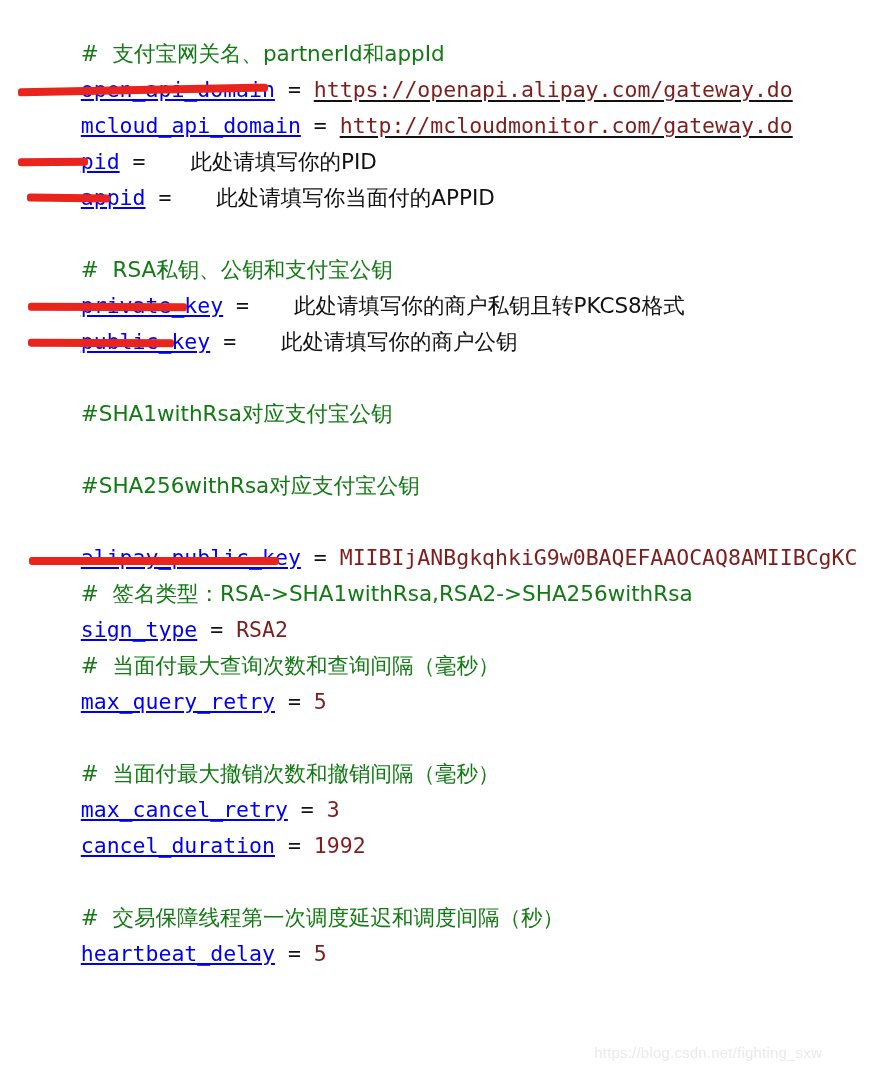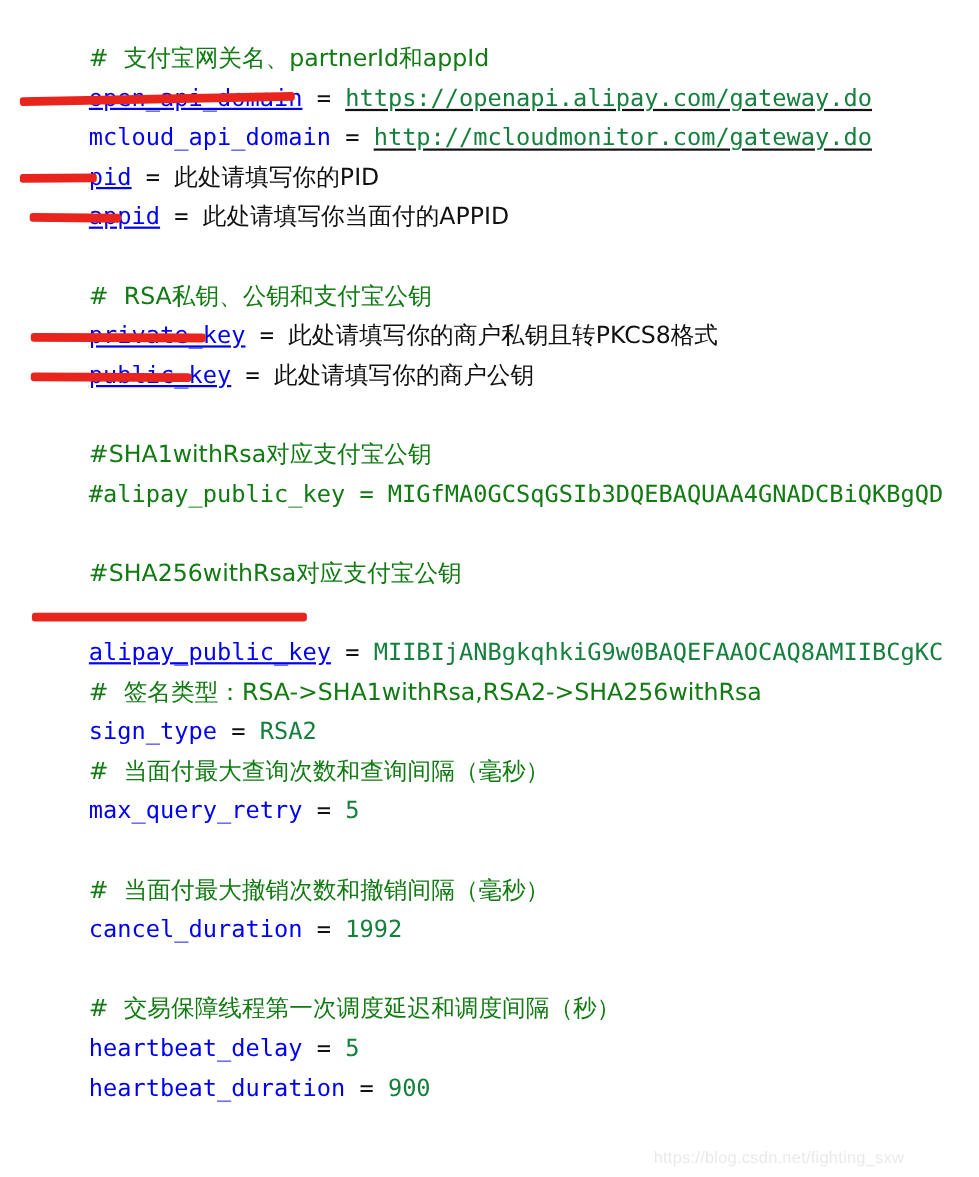--- a/index.html
+++ b/index.html
@@ -33,24 +33,24 @@
     font-size: 21.5px;
     font-family: "DejaVu Sans Mono", "Liberation Mono", monospace;
     letter-spacing: 0px;
     box-sizing: border-box;
   }
 
   .code-line.blank { height: 36px; }
 
   
   .tok-comment { color: #117a12; }
-  .tok-key     { color: #0000f0; }
+  .tok-key     { color: #0000f0; text-decoration: underline; }
   .tok-eq      { color: #111111; }
-  .tok-val     { color: #15803d; }
-  .tok-cn      { color: #111111; }
+  .tok-val     { color: #7f1d1d; }
+  .tok-cn      { color: #111111; margin-left: 32px; }
 
   
   .ul-blue {
     text-decoration: underline;
     text-decoration-color: #0000f0;
     text-underline-offset: 2px;
   }
   .ul-black {
     text-decoration: underline;
     text-decoration-color: #111111;
@@ -130,23 +130,20 @@
   <div class="code-line">
     <span class="tok-key ul-blue">public_key</span><span class="tok-eq"> = </span><span class="tok-cn cn">此处请填写你的商户公钥</span>
   </div>
 
   <div class="code-line blank"></div>
 
   <div class="code-line">
     <span class="tok-comment cn">#SHA1withRsa对应支付宝公钥</span>
   </div>
 
-  <div class="code-line">
-    <span class="tok-comment">#alipay_public_key = MIGfMA0GCSqGSIb3DQEBAQUAA4GNADCBiQKBgQD</span>
-  </div>
 
   <div class="code-line blank"></div>
 
   <div class="code-line">
     <span class="tok-comment cn">#SHA256withRsa对应支付宝公钥</span>
   </div>
 
   <div class="code-line" style="position:relative;">
     <span class="row-highlight" style="top:2px; height:32px; z-index:0;"></span>
     <span class="tok-key ul-blue">alipay_public_key</span><span class="tok-eq"> = </span><span class="tok-val">MIIBIjANBgkqhkiG9w0BAQEFAAOCAQ8AMIIBCgKC</span>
@@ -170,38 +167,38 @@
     <span class="tok-key">max_query_retry</span><span class="tok-eq"> = </span><span class="tok-val">5</span>
   </div>
 
 
   <div class="code-line blank"></div>
 
   <div class="code-line">
     <span class="tok-comment cn">#  当面付最大撤销次数和撤销间隔（毫秒）</span>
   </div>
 
+  <div class="code-line">
+    <span class="tok-key">max_cancel_retry</span><span class="tok-eq"> = </span><span class="tok-val">3</span>
+  </div>
 
   <div class="code-line">
     <span class="tok-key">cancel_duration</span><span class="tok-eq"> = </span><span class="tok-val">1992</span>
   </div>
 
   <div class="code-line blank"></div>
 
   <div class="code-line">
     <span class="tok-comment cn">#  交易保障线程第一次调度延迟和调度间隔（秒）</span>
   </div>
 
   <div class="code-line">
     <span class="tok-key">heartbeat_delay</span><span class="tok-eq"> = </span><span class="tok-val">5</span>
   </div>
 
-  <div class="code-line">
-    <span class="tok-key">heartbeat_duration</span><span class="tok-eq"> = </span><span class="tok-val">900</span>
-  </div>
 
   <div class="redline" style="left:18px; top:86px; width:250px; height:8px; transform:rotate(-1.1deg);"></div>
   <div class="redline" style="left:18px; top:158px; width:70px; height:8px; transform:rotate(-0.4deg);"></div>
   <div class="redline" style="left:27px; top:194px; width:83px; height:8px; transform:rotate(0.6deg);"></div>
   <div class="redline" style="left:28px; top:303px; width:159px; height:8px; transform:rotate(0.2deg);"></div>
   <div class="redline" style="left:28px; top:339px; width:146px; height:8px; transform:rotate(0.3deg);"></div>
   <div class="redline" style="left:29px; top:557px; width:250px; height:8px; transform:rotate(0deg);"></div>
 
   <div class="watermark">https://blog.csdn.net/fighting_sxw</div>
 

